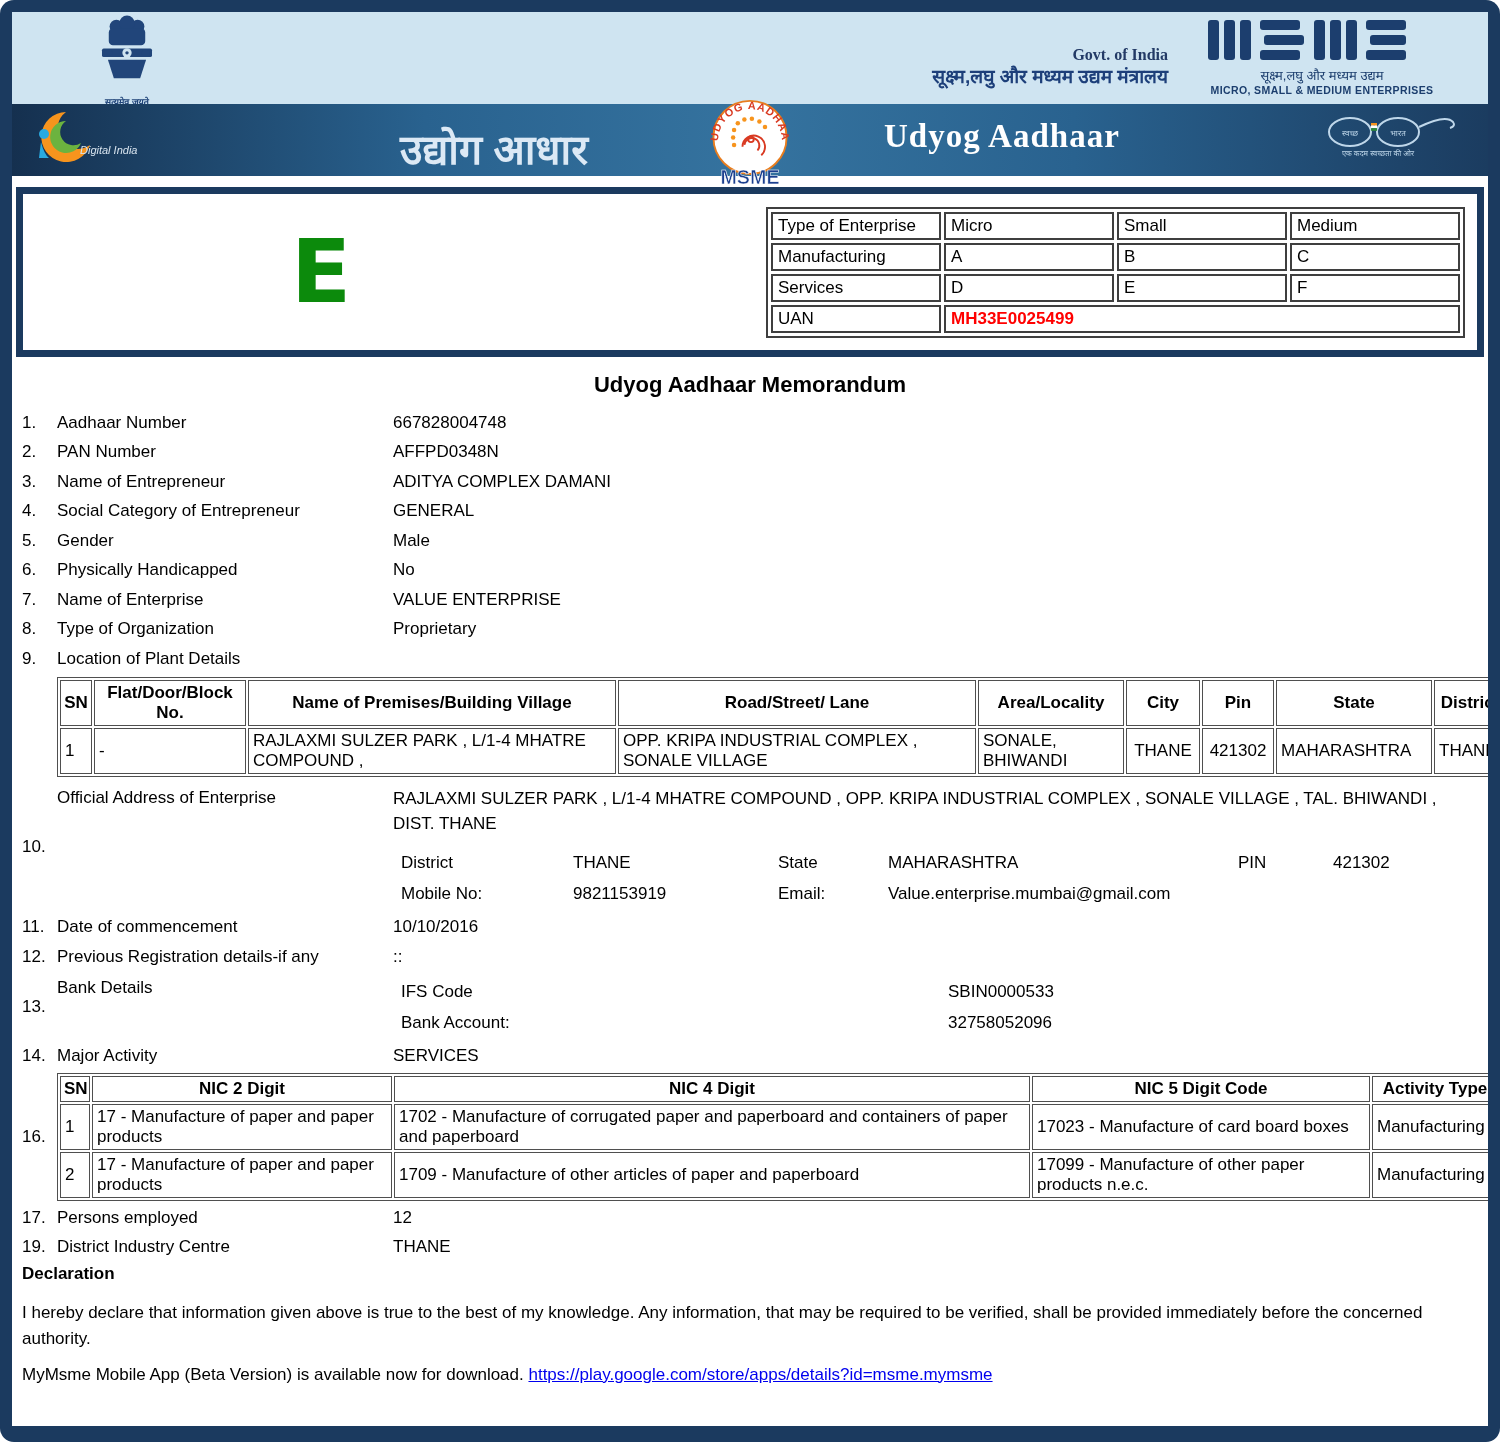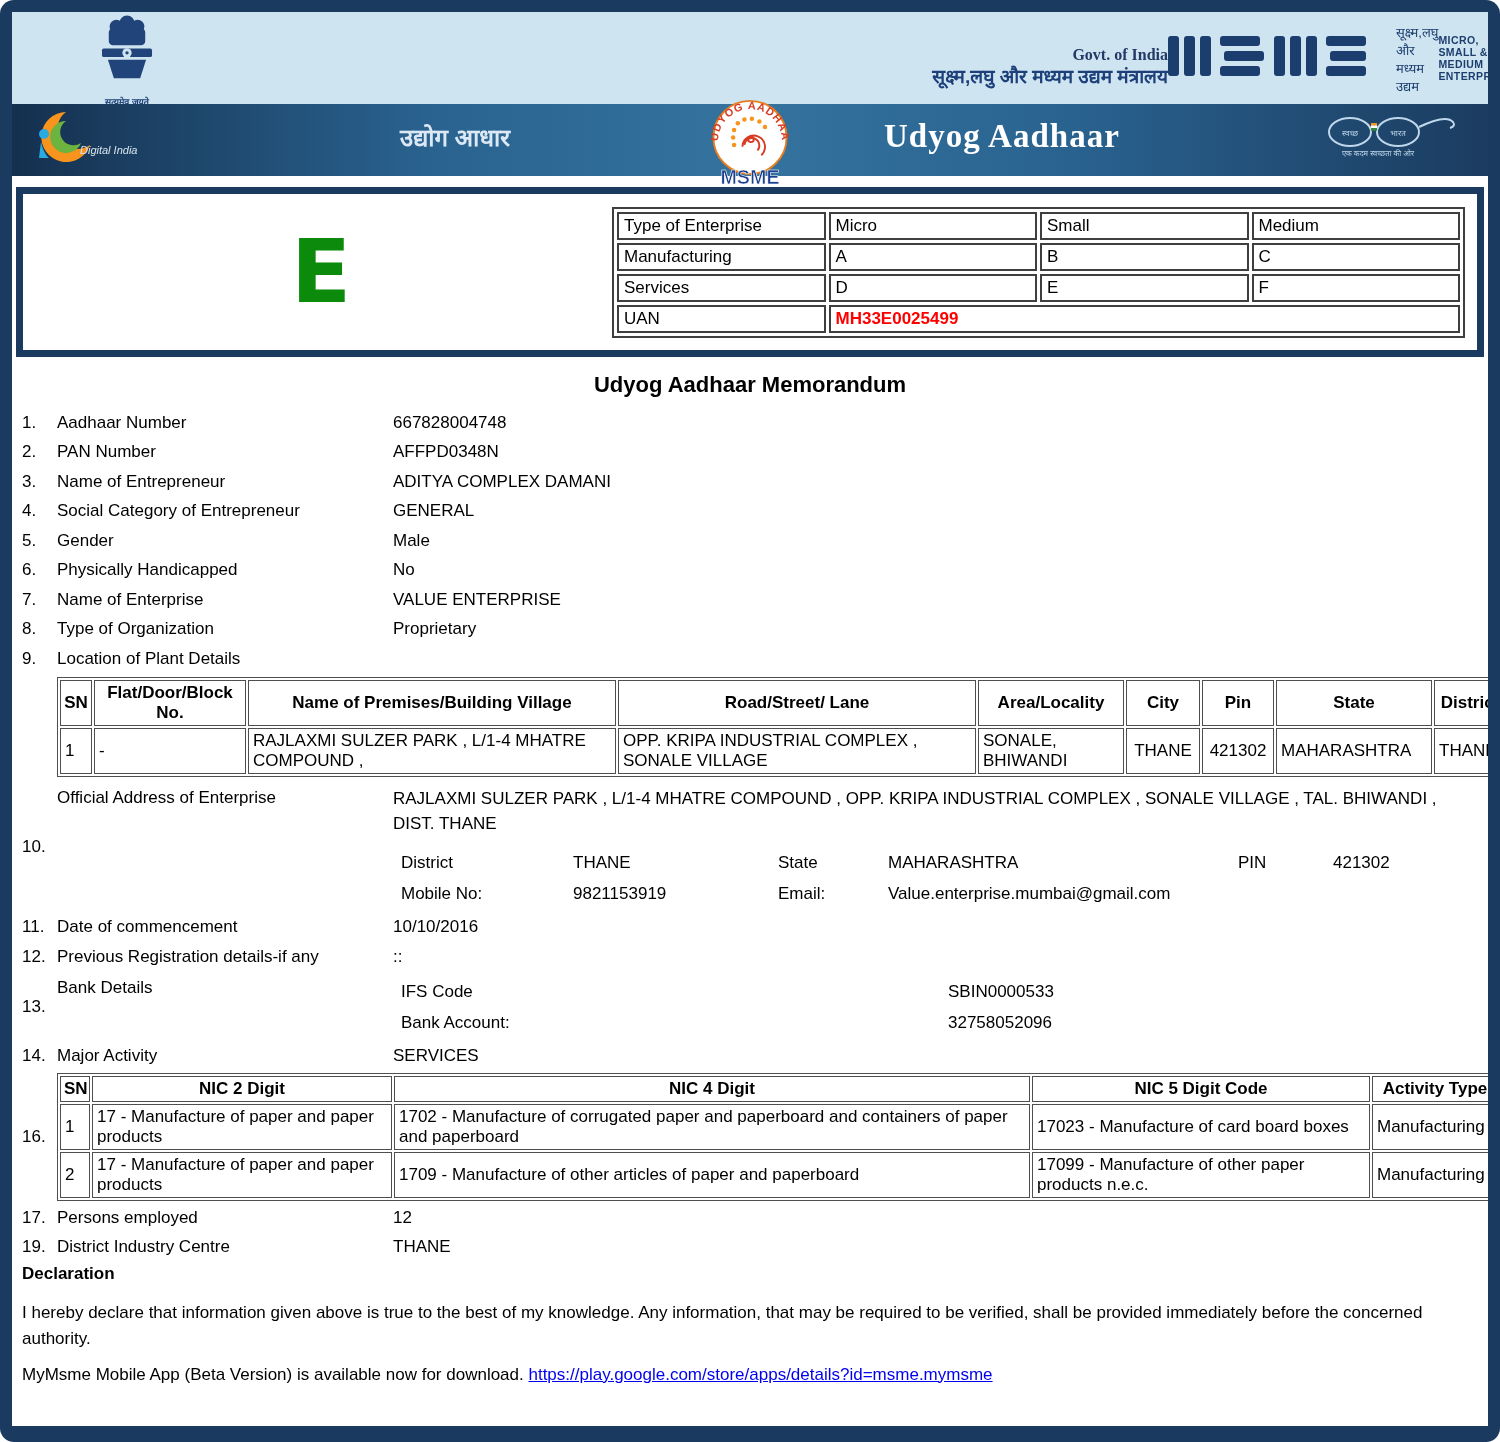--- a/index.html
+++ b/index.html
@@ -15,39 +15,39 @@
   .inner { background:#fff; width:100%; height:100%; overflow:hidden; }
 
   
   .gov-header { background:#cfe4f1; height:92px; display:flex; align-items:center; }
   .emblem-wrap { width:230px; display:flex; flex-direction:column; align-items:center; padding-top:4px; }
   .gov-text { flex:1; text-align:right; line-height:1.25; padding-left:60px; }
   .gov-hi { font-size:17px; color:#233a66; font-weight:bold; font-family:"Liberation Serif", serif; }
   .gov-en { font-size:16px; color:#233a66; font-family:"Liberation Serif", serif; font-weight:bold;margin-top:32px; }
   .min-hi { font-size:19px; color:#1d3f7a; font-weight:bold; }
   .min-en { font-size:16px; color:#b91c1c; font-weight:bold; letter-spacing:0.3px;margin-top:16px; }
-  .msme-wrap { width:320px; display:flex; flex-direction:row; align-items:center; padding-right:12px; }
+  .msme-wrap { width:320px; display:flex; flex-direction:column; align-items:center; padding-right:12px; }
   .msme-tag-hi { font-size:13px; color:#1c3e6e; margin-top:2px; }
   .msme-tag-en { font-size:10.5px; color:#1c3e6e; font-weight:bold; letter-spacing:0.4px; }
 
   
   .banner {
     height:72px; position:relative;
     background:linear-gradient(90deg,#15304f 0%, #29628f 28%, #35739f 50%, #29628f 72%, #1b3c60 100%);
   }
   .di-logo { position:absolute; left:16px; top:6px; }
-  .udyog-hi { position:absolute; left:388px; top:16px; font-size:24px; font-weight:bold; color:#dce9f5; }
+  .udyog-hi { position:absolute; left:388px; top:16px; font-size:41px; font-weight:bold; color:#dce9f5; }
   .badge { position:absolute; left:50%; top:-6px; transform:translateX(-50%); }
   .udyog-en { position:absolute; left:872px; top:14px; font-size:33px; font-weight:bold; color:#ffffff; font-family:"Liberation Serif", serif; letter-spacing:1px; }
   .spectacles { position:absolute; right:28px; top:6px; }
 
   
   .ebox { margin:11px 4px 0 4px; border:7px solid #1b3a5f; height:170px; display:flex; align-items:center; background:#fff; }
   .eletter { font-size:88px; font-weight:900; color:#0c8a0c; margin-left:268px; line-height:0.9; font-family:"DejaVu Sans", sans-serif; }
-  table.etable { border-collapse:separate; border-spacing:3px; border:2px solid #3f3f3f; margin-left:auto; margin-right:12px; width:853px; table-layout:fixed; }
+  table.etable { border-collapse:separate; border-spacing:3px; border:2px solid #3f3f3f; margin-left:auto; margin-right:12px; width:699px; table-layout:fixed; }
   table.etable td { border:2px solid #3f3f3f; font-size:17px; padding:2px 5px; height:27px; background:#fff; }
   td.uan-val { color:#ff0000; font-weight:bold; }
 
   
   .mem-title { text-align:center; font-size:22px; font-weight:bold; margin:15px 0 10px 0; }
 
   
   .list { padding:0 10px 0 10px; font-size:17px; }
   .lrow { display:flex; align-items:center; min-height:29.5px; }
   .num { width:35px; flex:0 0 35px; }

